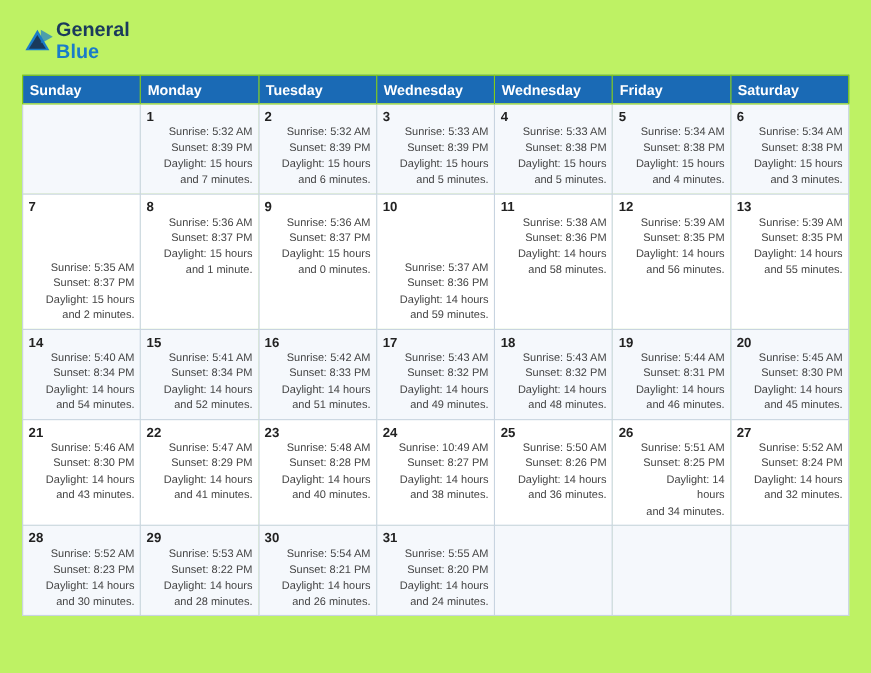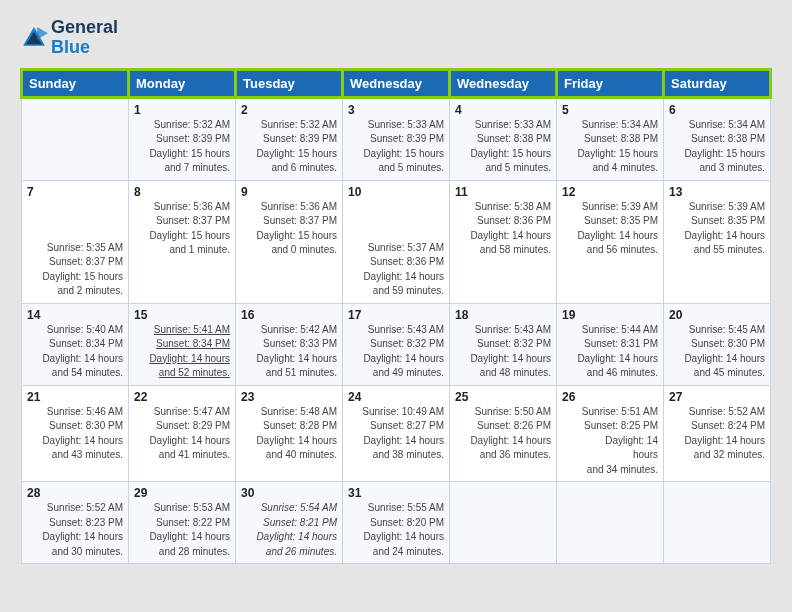--- a/index.html
+++ b/index.html
@@ -7,21 +7,21 @@
       font-family: Arial, sans-serif;
       background: #fff;
       width: 792px;
       height: 612px;
       overflow: hidden;
     }
     .page {
       width: 792px;
       height: 612px;
       padding: 18px 20px 10px 20px;
-      background: #e5e5e5;
+      background: #bef264;
     }
     .header {
       display: flex;
       justify-content: space-between;
       align-items: flex-start;
       margin-bottom: 10px;
     }
     .logo {
       display: flex;
       align-items: center;
@@ -57,21 +57,21 @@
       width: 100%;
       border-collapse: collapse;
     }
     thead tr th {
       background: #1a6ab5;
       color: #fff;
       font-size: 13px;
       font-weight: bold;
       padding: 5px 6px;
       text-align: left;
-      border: 3px solid #84cc16;
+      border: 1px solid #84cc16;
     }
     tbody tr td {
       border: 1px solid #c8d4e0;
       vertical-align: top;
       padding: 4px 5px;
       font-size: 10.5px;
       color: #333;
       width: 14.28%;
       height: 82px;
     }
@@ -229,21 +229,21 @@
         <tr>
           <td>
             <span class="day-num">14</span>
             <div class="day-detail" style="white-space: pre-line;">Sunrise: 5:40 AM
 Sunset: 8:34 PM
 Daylight: 14 hours
 and 54 minutes.</div>
           </td>
           <td>
             <span class="day-num">15</span>
-            <div class="day-detail" style="white-space: pre-line; text-decoration: underline;">Sunrise: 5:41 AM
+            <div class="day-detail" style="white-space: pre-line;">Sunrise: 5:41 AM
 Sunset: 8:34 PM
 Daylight: 14 hours
 and 52 minutes.</div>
           </td>
           <td>
             <span class="day-num">16</span>
             <div class="day-detail" style="white-space: pre-line;">Sunrise: 5:42 AM
 Sunset: 8:33 PM
 Daylight: 14 hours
 and 51 minutes.</div>
@@ -338,21 +338,21 @@
           </td>
           <td>
             <span class="day-num">29</span>
             <div class="day-detail" style="white-space: pre-line;">Sunrise: 5:53 AM
 Sunset: 8:22 PM
 Daylight: 14 hours
 and 28 minutes.</div>
           </td>
           <td>
             <span class="day-num">30</span>
-            <div class="day-detail" style="white-space: pre-line; font-style: italic;">Sunrise: 5:54 AM
+            <div class="day-detail" style="white-space: pre-line;">Sunrise: 5:54 AM
 Sunset: 8:21 PM
 Daylight: 14 hours
 and 26 minutes.</div>
           </td>
           <td>
             <span class="day-num">31</span>
             <div class="day-detail" style="white-space: pre-line;">Sunrise: 5:55 AM
 Sunset: 8:20 PM
 Daylight: 14 hours
 and 24 minutes.</div>

